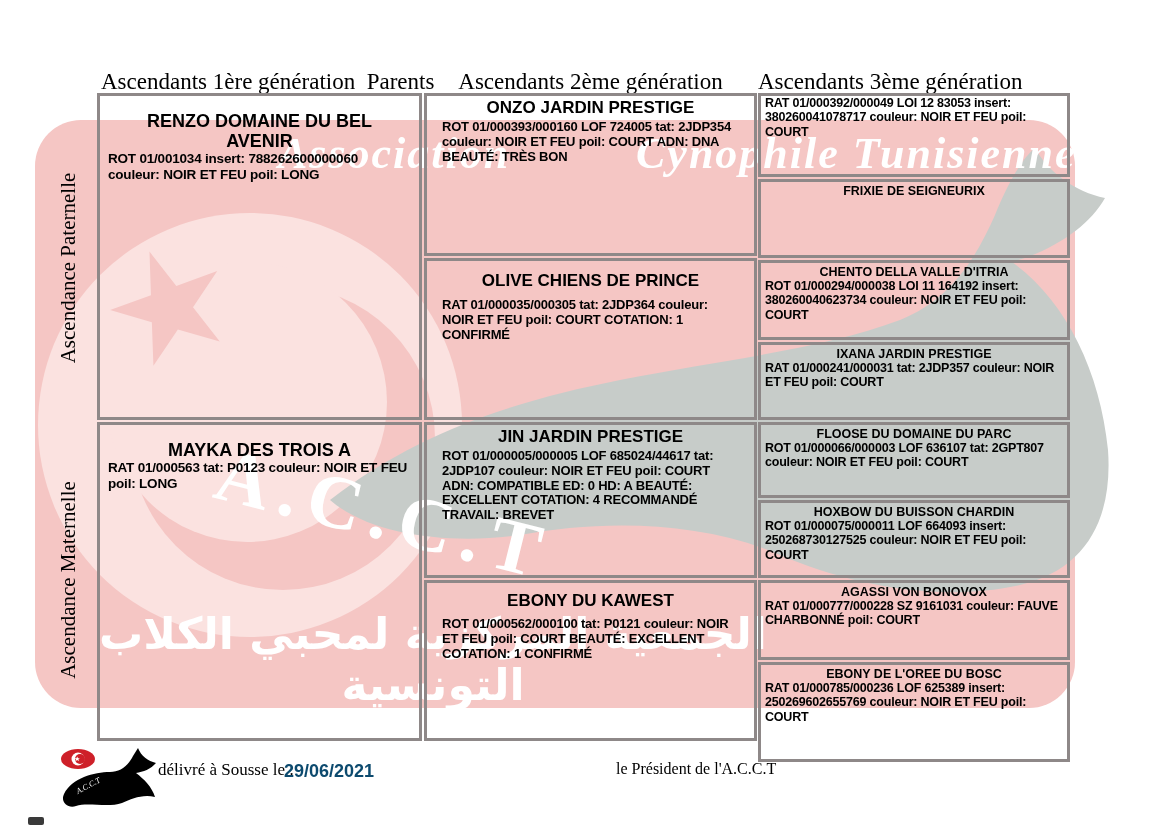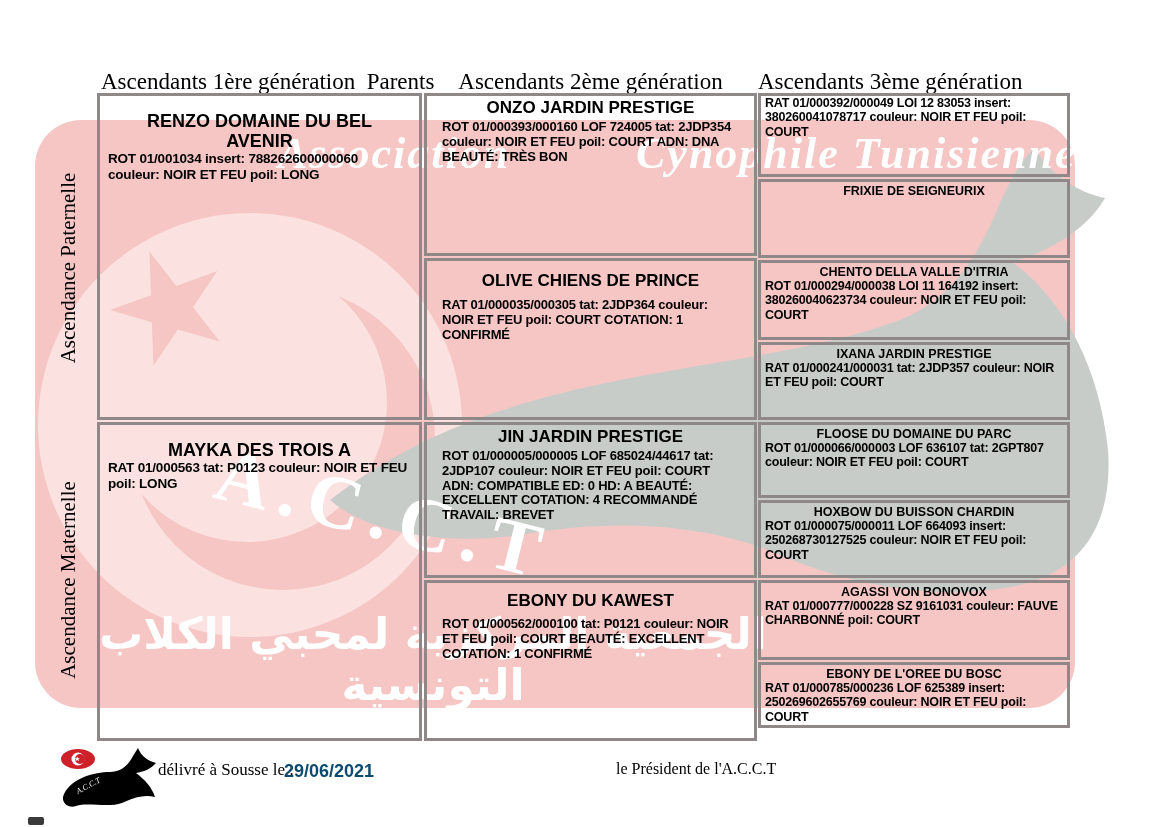--- a/index.html
+++ b/index.html
@@ -136,21 +136,21 @@
   <div class="cell-details">ROT 01/000066/000003 LOF 636107 tat: 2GPT807 couleur: NOIR ET FEU poil: COURT</div>
 </div>
 <div class="cell c3 g3" style="top:500px;height:78px">
   <div class="cell-name">HOXBOW DU BUISSON CHARDIN</div>
   <div class="cell-details">ROT 01/000075/000011 LOF 664093 insert: 250268730127525 couleur: NOIR ET FEU poil: COURT</div>
 </div>
 <div class="cell c3 g3" style="top:580px;height:80px">
   <div class="cell-name">AGASSI VON BONOVOX</div>
   <div class="cell-details">RAT 01/000777/000228 SZ 9161031 couleur: FAUVE CHARBONNÉ poil: COURT</div>
 </div>
-<div class="cell c3 g3" style="top:662px;height:66px">
+<div class="cell c3 g3" style="top:662px;height:100px">
   <div class="cell-name">EBONY DE L'OREE DU BOSC</div>
   <div class="cell-details">RAT 01/000785/000236 LOF 625389 insert: 250269602655769 couleur: NOIR ET FEU poil: COURT</div>
 </div>
 
 <svg class="footer-logo" viewBox="0 0 132 68">
   <path fill="#000000" d="M28,52 C36,36 58,30 74,30 C84,30 92,24 97,14 L102,6
     C105,14 112,19 120,21 C115,27 107,30 100,31 C108,37 116,45 119,55
     C106,52 96,57 86,61 C72,66 52,60 40,64 C32,67 24,60 28,52 Z"></path>
   <path fill="#000000" d="M55,44 C60,38 68,38 72,43 C74,48 70,54 63,55 C56,56 51,50 55,44 Z"></path>
   <ellipse cx="42" cy="17" rx="17" ry="10" fill="#ce2029"></ellipse>

